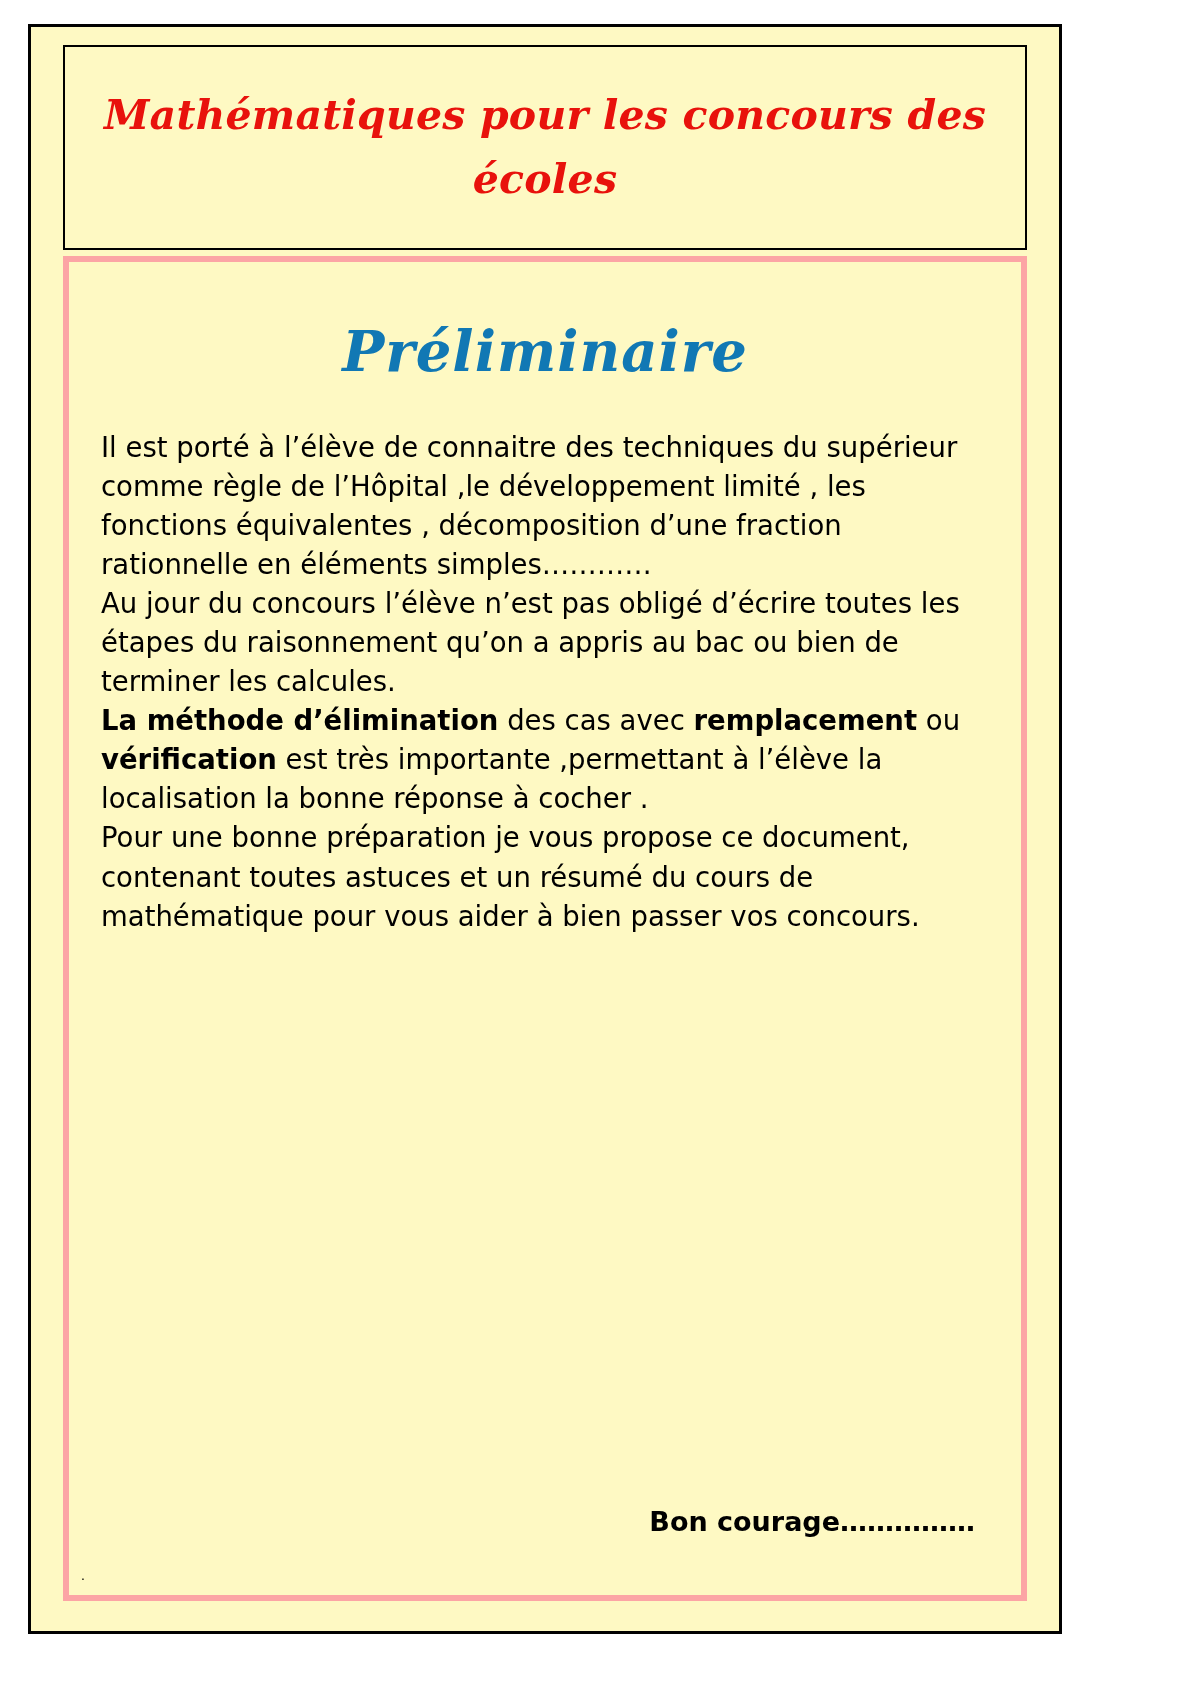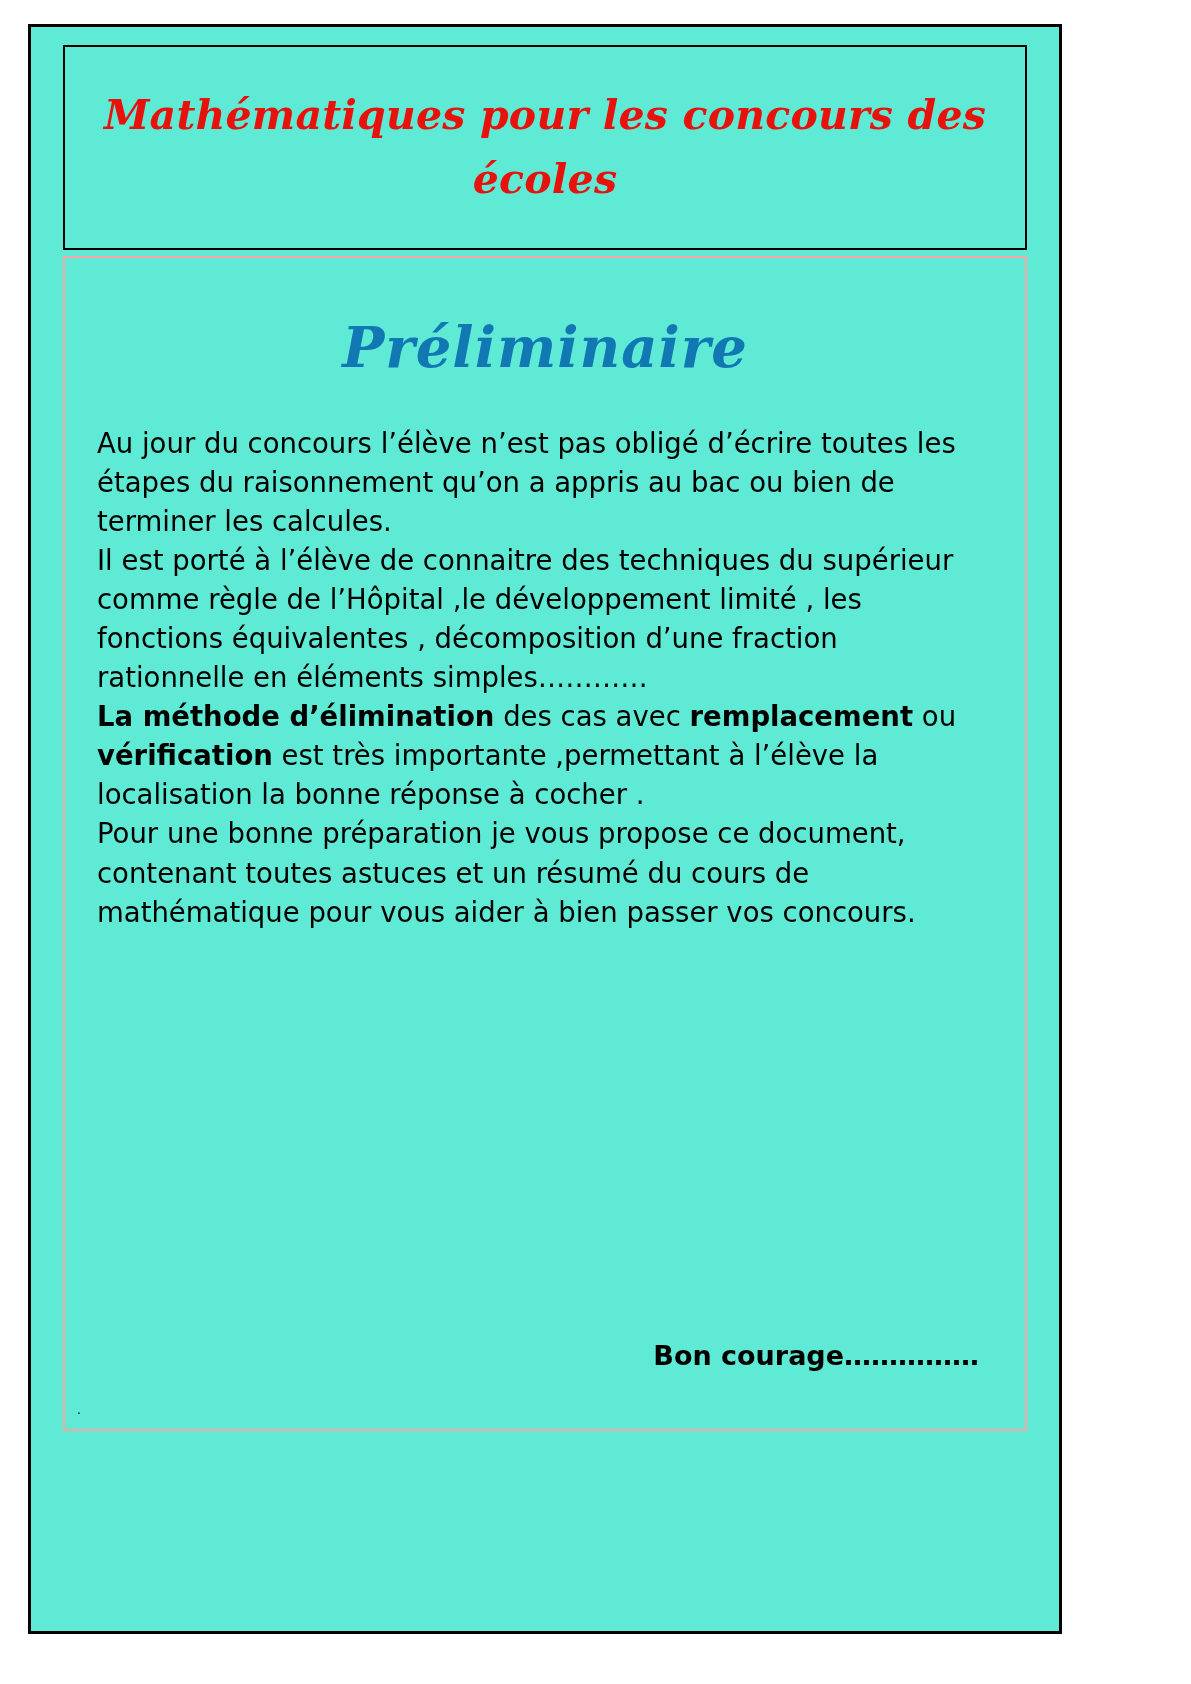--- a/index.html
+++ b/index.html
@@ -17,21 +17,21 @@
   }
 
   .page {
     position: absolute;
     left: 28px;
     top: 24px;
     width: 1034px;
     height: 1610px;
     border: 3px solid #000000;
     box-sizing: border-box;
-    background: #5eead4;
+    background: #fef9c3;
   }
 
   .title-box {
     position: absolute;
     left: 32px;
     top: 18px;
     width: 964px;
     height: 205px;
     border: 2px solid #000000;
     box-sizing: border-box;
@@ -50,22 +50,22 @@
     text-align: center;
     letter-spacing: 0.2px;
     padding: 0 14px;
   }
 
   .body-box {
     position: absolute;
     left: 32px;
     top: 229px;
     width: 964px;
-    height: 1175px;
-    border: 2px solid #fca5a5;
+    height: 1345px;
+    border: 6px solid #fca5a5;
     box-sizing: border-box;
     padding: 28px 32px 10px 32px;
   }
 
   .section-heading {
     color: #1178b4;
     font-family: "DejaVu Serif", "Liberation Serif", serif;
     font-style: italic;
     font-weight: bold;
     font-size: 56px;
@@ -122,22 +122,22 @@
     <div class="doc-title">
       <span>Mathématiques pour les concours des écoles</span><br>
     </div>
   </div>
 
   <div class="body-box">
 
     <div class="section-heading">Préliminaire</div>
 
     <div class="prose">
+      <p>Il est porté  à l’élève de connaitre des techniques du supérieur comme règle de l’Hôpital ,le développement limité , les fonctions équivalentes ,  décomposition d’une fraction rationnelle en éléments simples…………</p>
       <p>Au jour du concours l’élève n’est pas obligé d’écrire toutes les étapes du raisonnement qu’on a appris au bac ou bien de terminer les calcules.</p>
-      <p>Il est porté  à l’élève de connaitre des techniques du supérieur comme règle de l’Hôpital ,le développement limité , les fonctions équivalentes ,  décomposition d’une fraction rationnelle en éléments simples…………</p>
       <p><b>La méthode d’élimination</b><span> des cas avec </span><b>remplacement</b><span> ou </span><b>vérification</b><span> est très importante ,permettant à l’élève la localisation la bonne réponse à cocher  .</span></p>
       <p>Pour une bonne préparation je vous propose ce document, contenant toutes astuces et un résumé du cours  de mathématique pour vous aider à bien passer vos concours.</p>
     </div>
 
     <div class="closing">
       <span>Bon courage</span><span class="dots">……………</span>
     </div>
 
     <span class="tiny-dot">.</span>
   </div>

